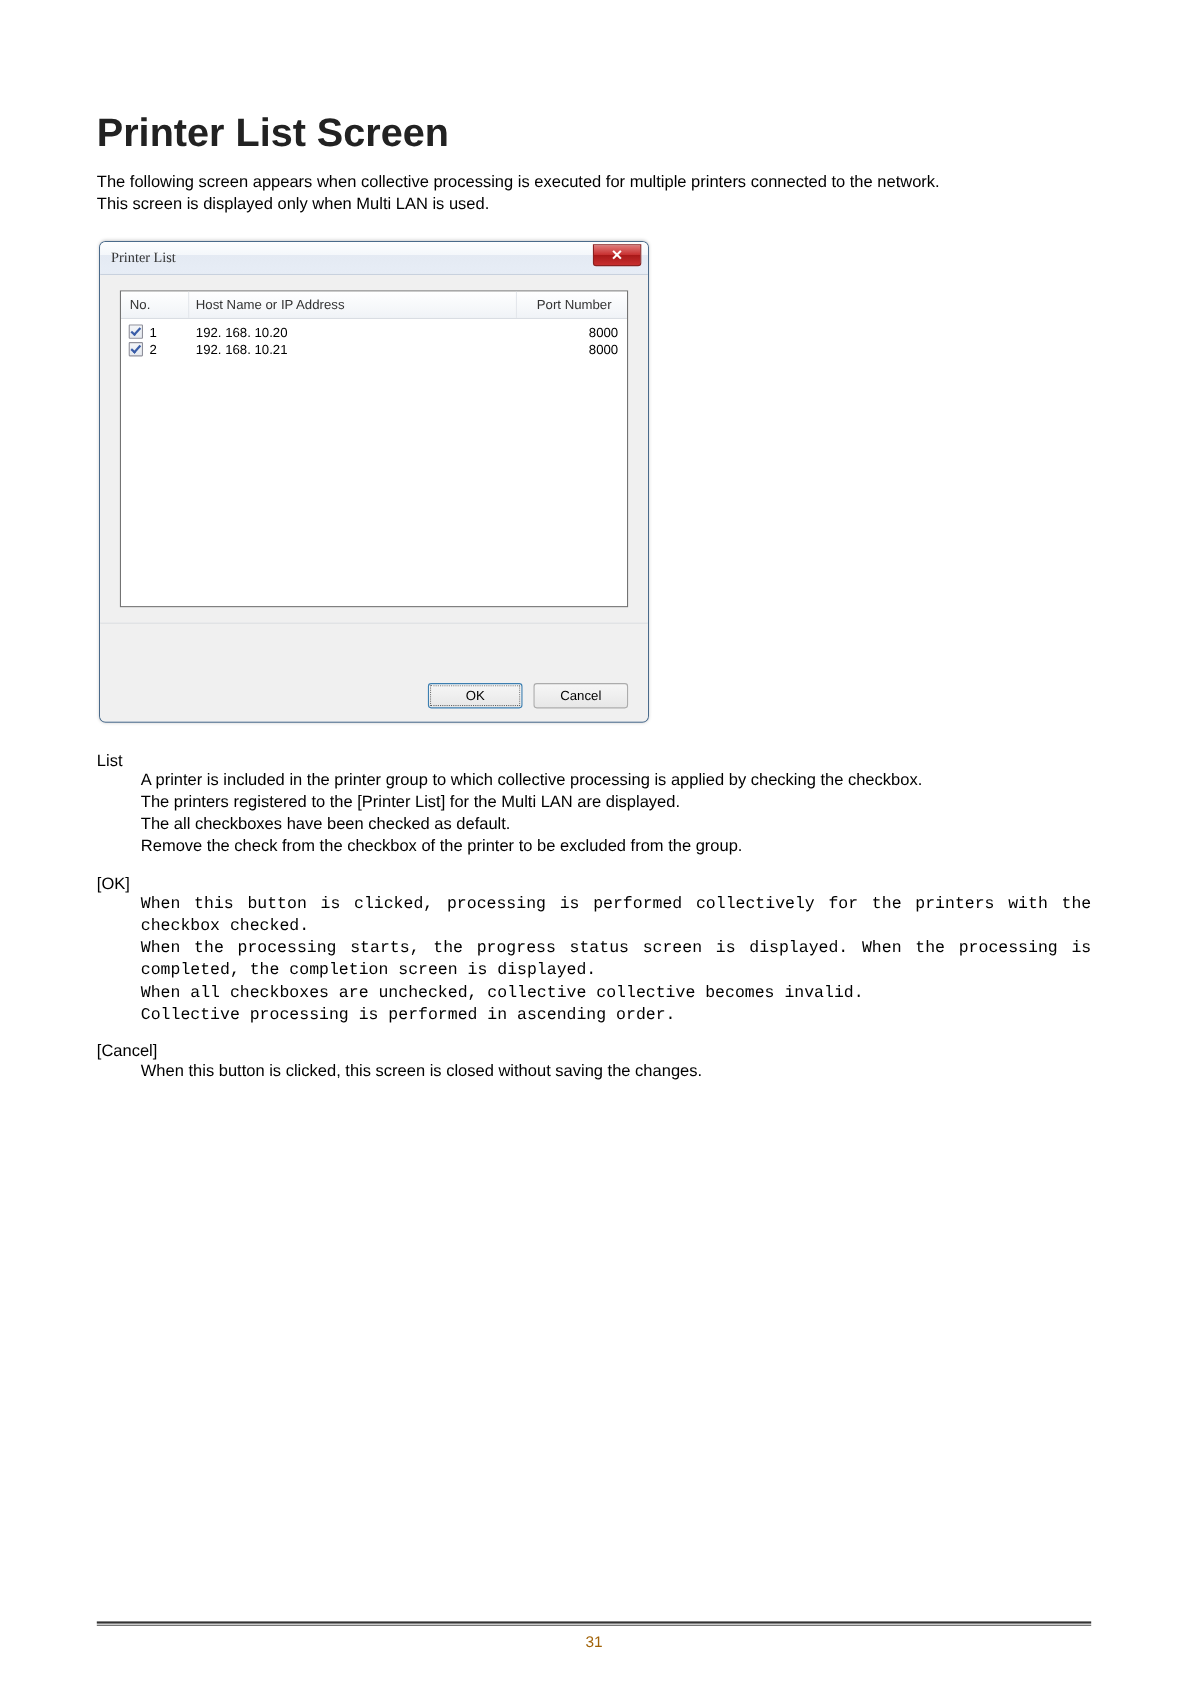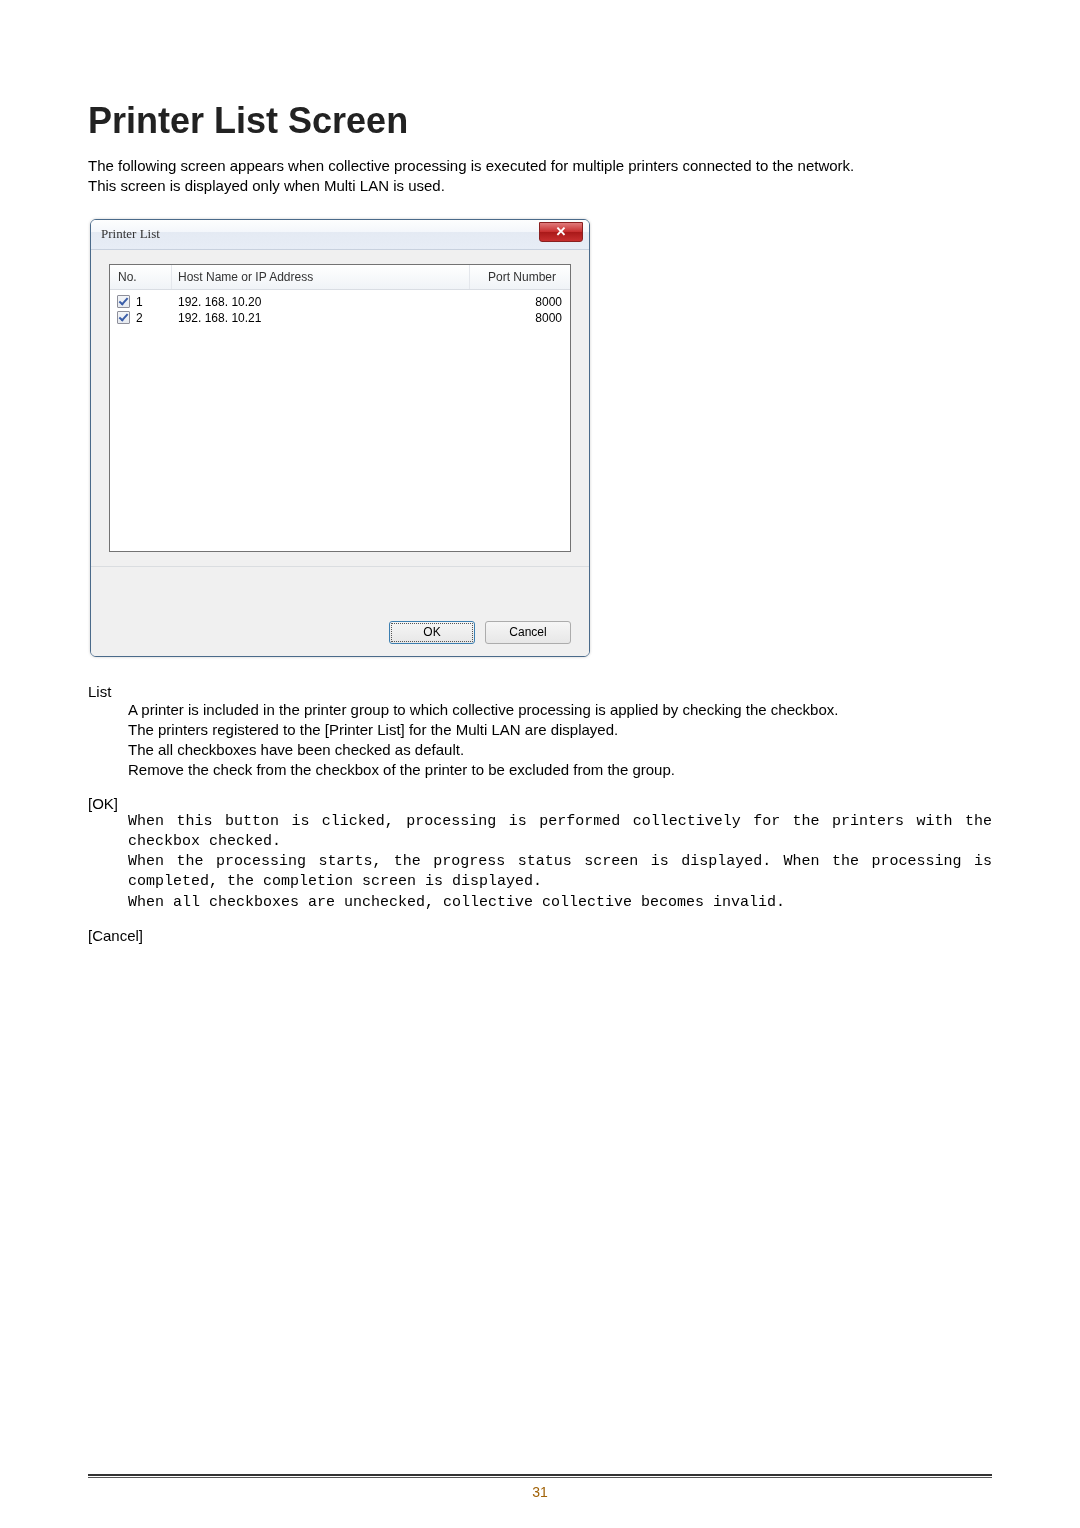--- a/index.html
+++ b/index.html
@@ -240,19 +240,23 @@
     <p>The printers registered to the [Printer List] for the Multi LAN are displayed.</p>
     <p>The all checkboxes have been checked as default.</p>
     <p>Remove the check from the checkbox of the printer to be excluded from the group.</p>
   </div>
 
   <div class="desc-term">[OK]</div>
   <div class="desc-body justify">
     <p>When this button is clicked, processing is performed collectively for the printers with the checkbox checked.</p>
     <p>When the processing starts, the progress status screen is displayed.   When the processing is completed, the completion screen is displayed.</p>
     <p>When all checkboxes are unchecked, collective collective becomes invalid.</p>
+    <p>Collective processing is performed in ascending order.</p>
   </div>
 
   <div class="desc-term">[Cancel]</div>
+  <div class="desc-body">
+    <p>When this button is clicked, this screen is closed without saving the changes.</p>
+  </div>
 </div>
 
 <div class="page-rule"></div>
 <div class="page-num">31</div>
 
 </body></html>

